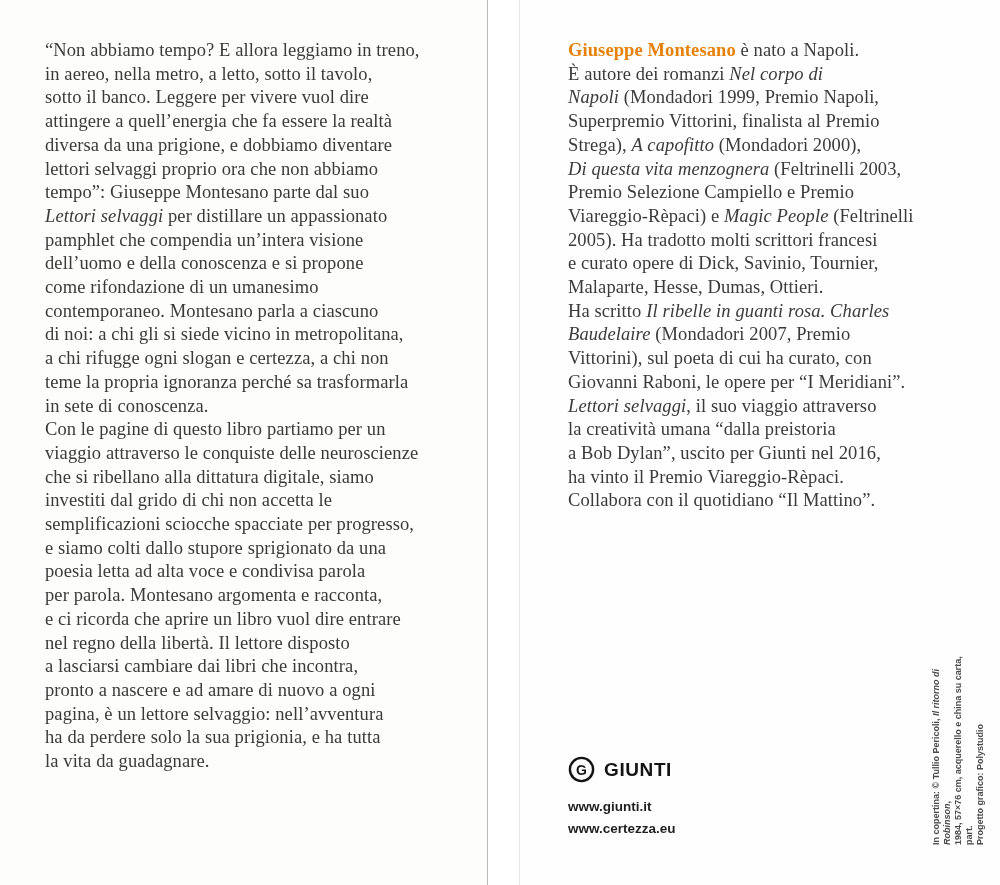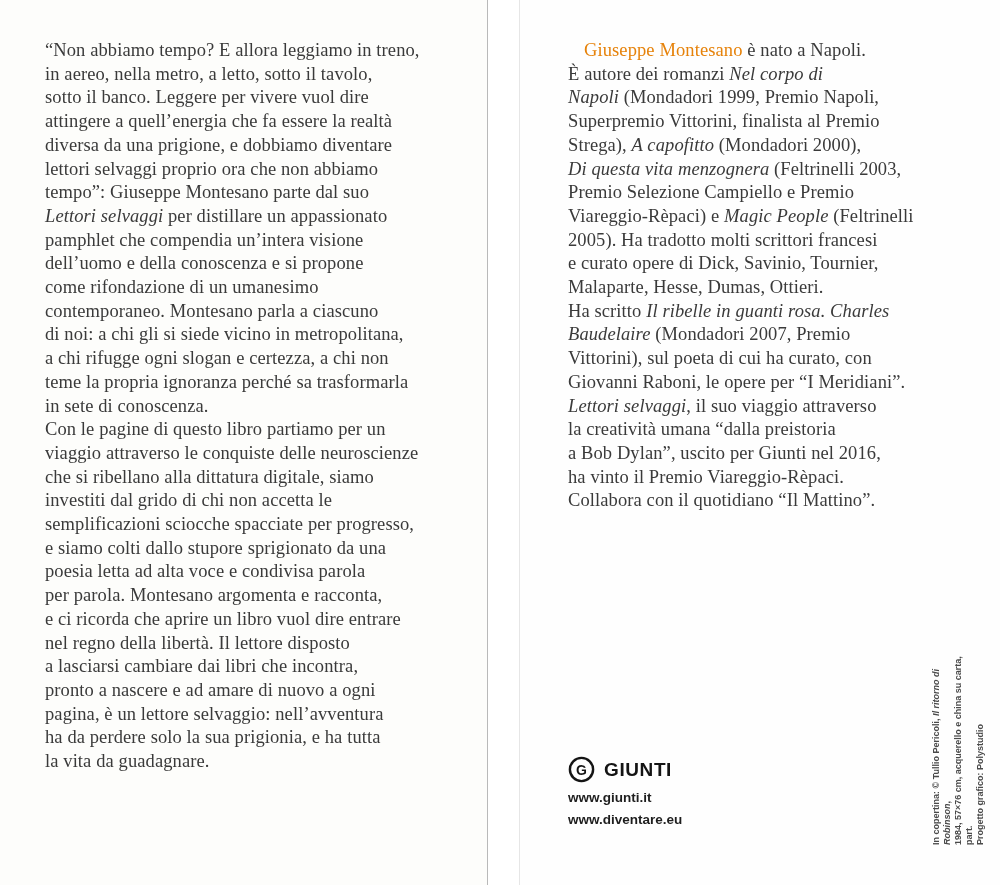--- a/index.html
+++ b/index.html
@@ -27,35 +27,35 @@
     position: absolute;
     font-size: 18.5px;
     line-height: 23.7px;
     color: #3a3a3a;
     letter-spacing: 0.1px;
   }
   .left-text  { left: 45px; top: 39px; width: 440px; }
   .right-text { left: 48px; top: 39px; width: 420px; }
 
   .it { font-style: italic; }
-  .bd { font-weight: normal; margin-left: 16px; }
+  .bd { font-weight: bold; }
 
   .publisher { position: absolute; left: 48px; top: 756px; }
   .logo-row { display: flex; align-items: center; gap: 9px; }
   .logo-mark { display: block; }
   .giunti-name {
     font-family: "Liberation Sans", sans-serif;
     font-weight: bold;
     font-size: 19px;
     letter-spacing: 0.6px;
     color: #141414;
     text-align: right;
   }
   .urls {
-    margin-top: 4px;
+    margin-top: 13px;
     font-family: "Liberation Sans", sans-serif;
     font-weight: bold;
     font-size: 13.5px;
     line-height: 22px;
     color: #1e1e1e;
   }
 
   .credit-anchor { position: absolute; top: 635px; right: 14px; width: 0; height: 0; }
   .credit-inner {
     position: absolute; right: 0; bottom: 0;
@@ -87,21 +87,21 @@
     <div class="publisher">
       <div class="logo-row">
         <svg class="logo-mark" width="27" height="27" viewBox="0 0 27 27" aria-hidden="true">
           <circle cx="13.5" cy="13.5" r="11.6" fill="none" stroke="#141414" stroke-width="2.4"></circle>
           <text x="13.5" y="18.6" text-anchor="middle" font-family="Liberation Sans, sans-serif" font-weight="bold" font-size="14" fill="#141414">G</text>
         </svg>
         <span class="giunti-name">GIUNTI</span>
       </div>
       <div class="urls">
         <div>www.giunti.it</div>
-        <div>www.diventare.eu</div>
+        <div>www.certezza.eu</div>
       </div>
     </div>
 
     <div class="credit-anchor">
       <p class="credit-inner"><span>In copertina: © Tullio Pericoli, </span><span class="it">Il ritorno di Robinson</span><span>,</span><br><span>1984, 57×76 cm, acquerello e china su carta, part.</span><br><span>Progetto grafico: Polystudio</span></p>
     </div>
   </section>
 
 </div>
 

